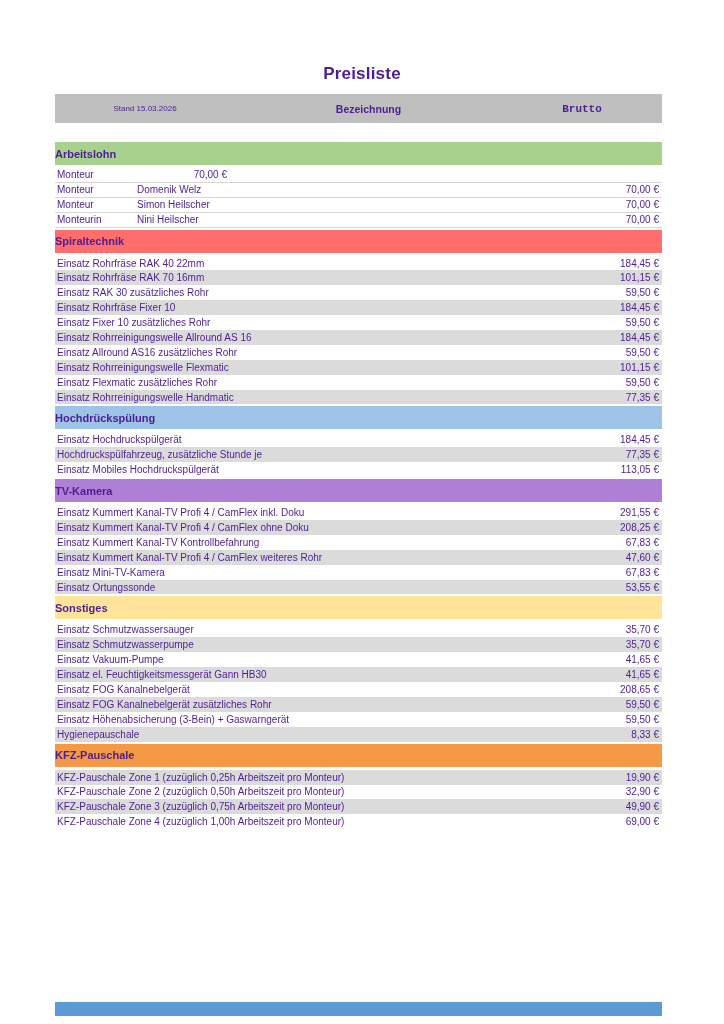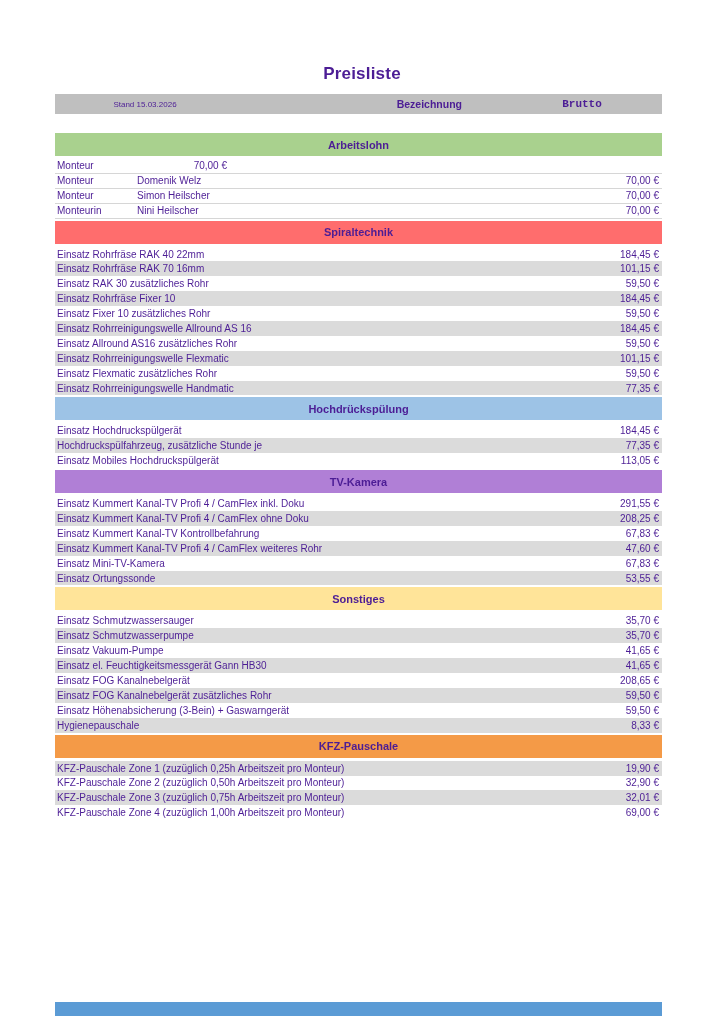--- a/index.html
+++ b/index.html
@@ -22,36 +22,35 @@
     font-weight: bold;
     letter-spacing: 0.2px;
   }
   .table {
     position: absolute;
     left: 55px;
     top: 94px;
     width: 607px;
   }
   .header-bar {
-    height: 20px;
+    height: 29px;
     background: #BFBFBF;
     display: flex;
     align-items: center;
-    gap: 40px;
   }
   .hb-col1 { width: 180px; text-align: center; font-size: 8px; }
-  .hb-col2 { flex: 1; text-align: right; font-size: 10.5px; font-weight: bold; }
+  .hb-col2 { flex: 1; text-align: center; font-size: 10.5px; font-weight: bold; }
   .hb-col3 { width: 160px; text-align: center; font-size: 11px; font-weight: bold; font-family: Liberation Mono, monospace; }
   .sections { margin-top: 19px; }
   .section { margin-bottom: 2px; }
   .section-header {
     height: 23px;
     display: flex;
     align-items: center;
-    justify-content: center;
+    justify-content: flex-start;
     font-size: 11px;
     font-weight: bold;
     margin-bottom: 3px;
   }
   .row {
     display: flex;
     align-items: center;
     height: 14.9px;
     font-size: 10px;
     box-sizing: border-box;
@@ -320,21 +319,21 @@
 
   <div class="row">
 
     <span class="label">KFZ-Pauschale Zone 2 (zuzüglich 0,50h Arbeitszeit pro Monteur)</span>
     <span class="price">32,90 €</span>
   </div>
 
   <div class="row stripe">
 
     <span class="label">KFZ-Pauschale Zone 3 (zuzüglich 0,75h Arbeitszeit pro Monteur)</span>
-    <span class="price">32,01 €</span>
+    <span class="price">49,90 €</span>
   </div>
 
   <div class="row">
 
     <span class="label">KFZ-Pauschale Zone 4 (zuzüglich 1,00h Arbeitszeit pro Monteur)</span>
     <span class="price">69,00 €</span>
   </div>
 </div>
   </div>
 </div>

